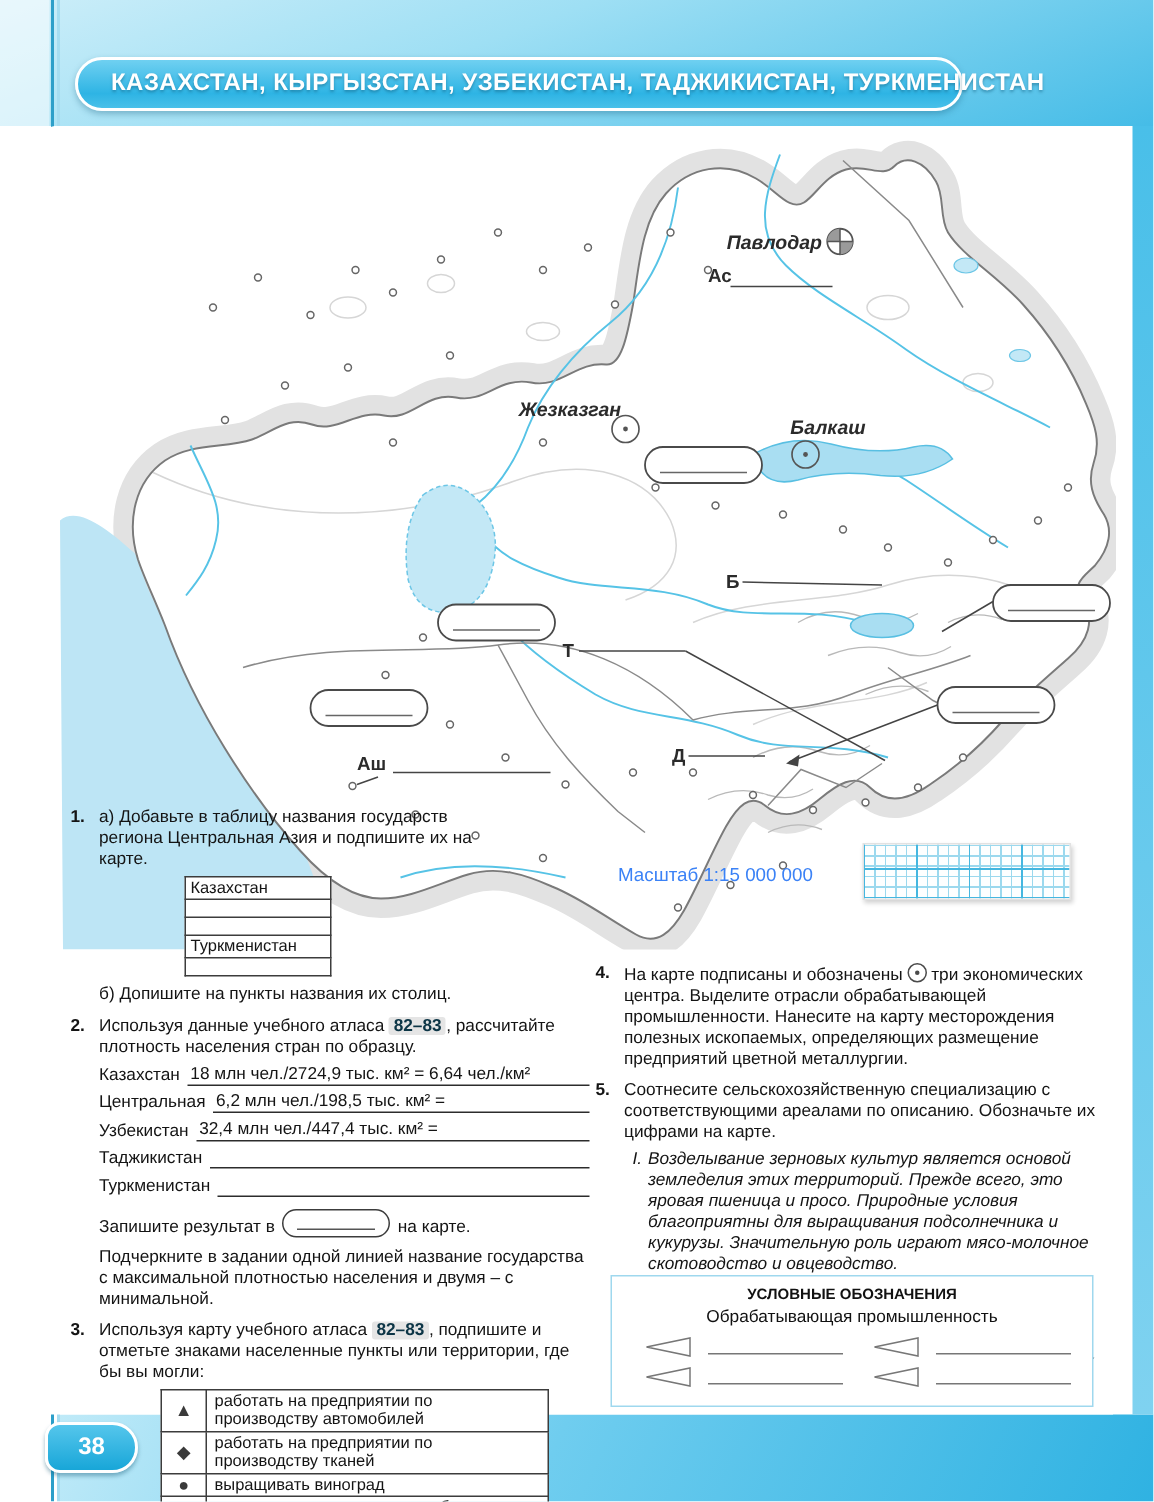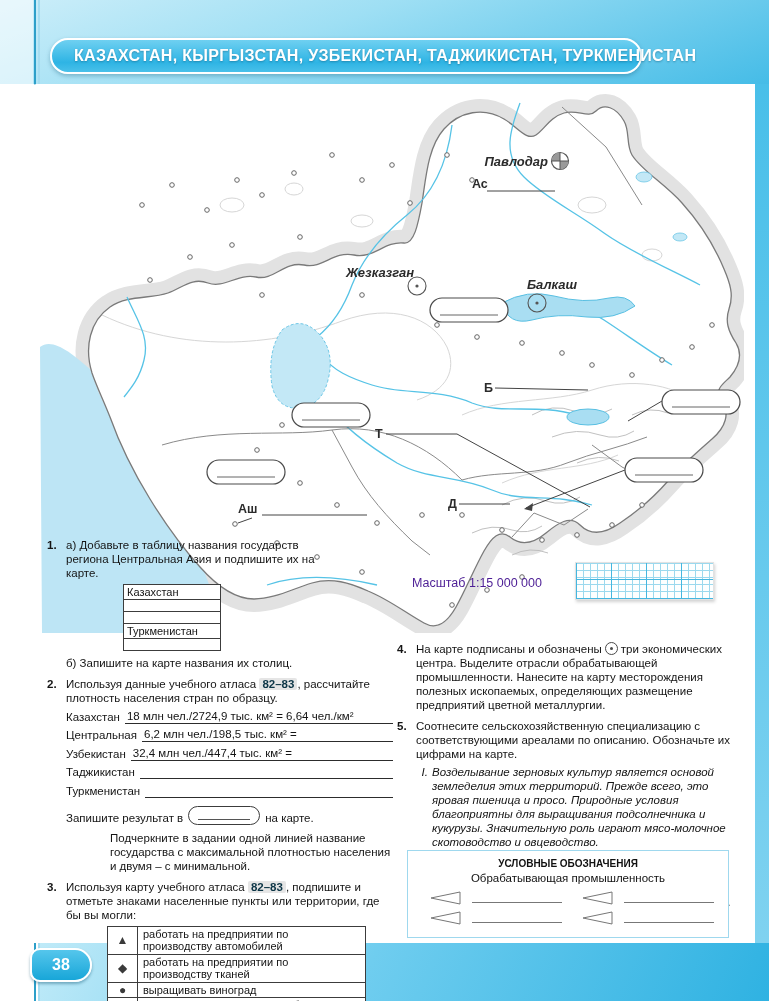--- a/index.html
+++ b/index.html
@@ -34,21 +34,21 @@
     background:linear-gradient(180deg,#55c6ec,#18a6d8);
     border:2px solid #ffffff; border-radius:10px 17px 17px 10px;
     box-shadow:0 2px 3px rgba(10,80,110,0.4);
     display:flex; align-items:center; justify-content:center;text-align:right; }
   .page-tab span { color:#ffffff; font-weight:bold; font-size:16px; }
 
   
   .map-svg { position:absolute; left:3px; top:1px; }
 
   
-  .scale-label { position:absolute; left:383px; top:492px; font-size:12.5px; color:#4c1d95; }
+  .scale-label { position:absolute; left:383px; top:492px; font-size:12.5px; color:#3b82f6; }
   .grid-box { position:absolute; left:546px; top:478px; width:139px; height:38px;
     background-color:#fdffff;
     background-image:
       repeating-linear-gradient(90deg,#45b7e0 0 1px,transparent 1px 35px),
       repeating-linear-gradient(0deg,#45b7e0 0 1px,transparent 1px 19px),
       repeating-linear-gradient(90deg,#9bd9ee 0 1px,transparent 1px 7px),
       repeating-linear-gradient(0deg,#9bd9ee 0 1px,transparent 1px 7px);
     border:1px solid #e2e2e2; box-shadow:1px 2px 3px rgba(0,0,0,0.18); }
 
   
@@ -65,21 +65,21 @@
   .t1-table td { border:1px solid #3c3c3c; width:97px; height:12px; font-size:11px; padding:0 3px; }
 
   
   .t2row { display:flex; align-items:flex-end; height:18.6px; }
   .t2row .cname { flex:0 0 auto; padding-right:5px; }
   .t2row .val { flex:1; border-bottom:1px solid #2c2c2c; padding:0 0 0 2px; white-space:nowrap; }
   .result-line { display:flex; align-items:flex-end; margin-top:5px; height:22px; }
   .inline-oval { display:inline-block; width:72px; height:19px; border:1.2px solid #3c3c3c;
     border-radius:10px; margin:0 5px; position:relative; }
   .inline-oval i { position:absolute; left:9px; right:9px; bottom:4px; border-bottom:1px solid #555; }
-  .note { margin-top:6px;margin-left:44px; }
+  .note { margin-top:6px; }
 
   
   .t3-table { border-collapse:collapse; margin:4px 0 0 41px; background:#fff; position:relative; z-index:2; }
   .t3-table td { border:1px solid #3c3c3c; font-size:11px; line-height:12.5px; padding:1px 5px; }
   .t3-table td.sym { width:30px; text-align:center; color:#3a3a3a; font-size:12px; }
 
   
   .eco-icon { display:inline-block; width:13px; height:13px; border:1px solid #4a4a4a;
     border-radius:50%; vertical-align:-2px; margin:0 3px; position:relative; }
   .eco-icon i { position:absolute; left:4px; top:4px; width:3px; height:3px; background:#4a4a4a; border-radius:50%; }
@@ -302,21 +302,21 @@
                   <td></td>
                 </tr>
             <tr>
                   <td>Туркменистан</td>
                 </tr>
             <tr>
                   <td></td>
                 </tr>
           </tbody>
             </table>
-          <div>б) Запишите на карте названия их столиц.</div>
+          <div>б) Допишите на пункты названия их столиц.</div>
         </div>
       </div>
 
       <div class="task">
         <span class="task-num">2.</span>
         <div class="task-body">
           <div>
             <span>Используя данные учебного атласа</span>
             <span class="hl">82–83</span><span>, рассчитайте плотность населения стран по образцу.</span>
           </div>

